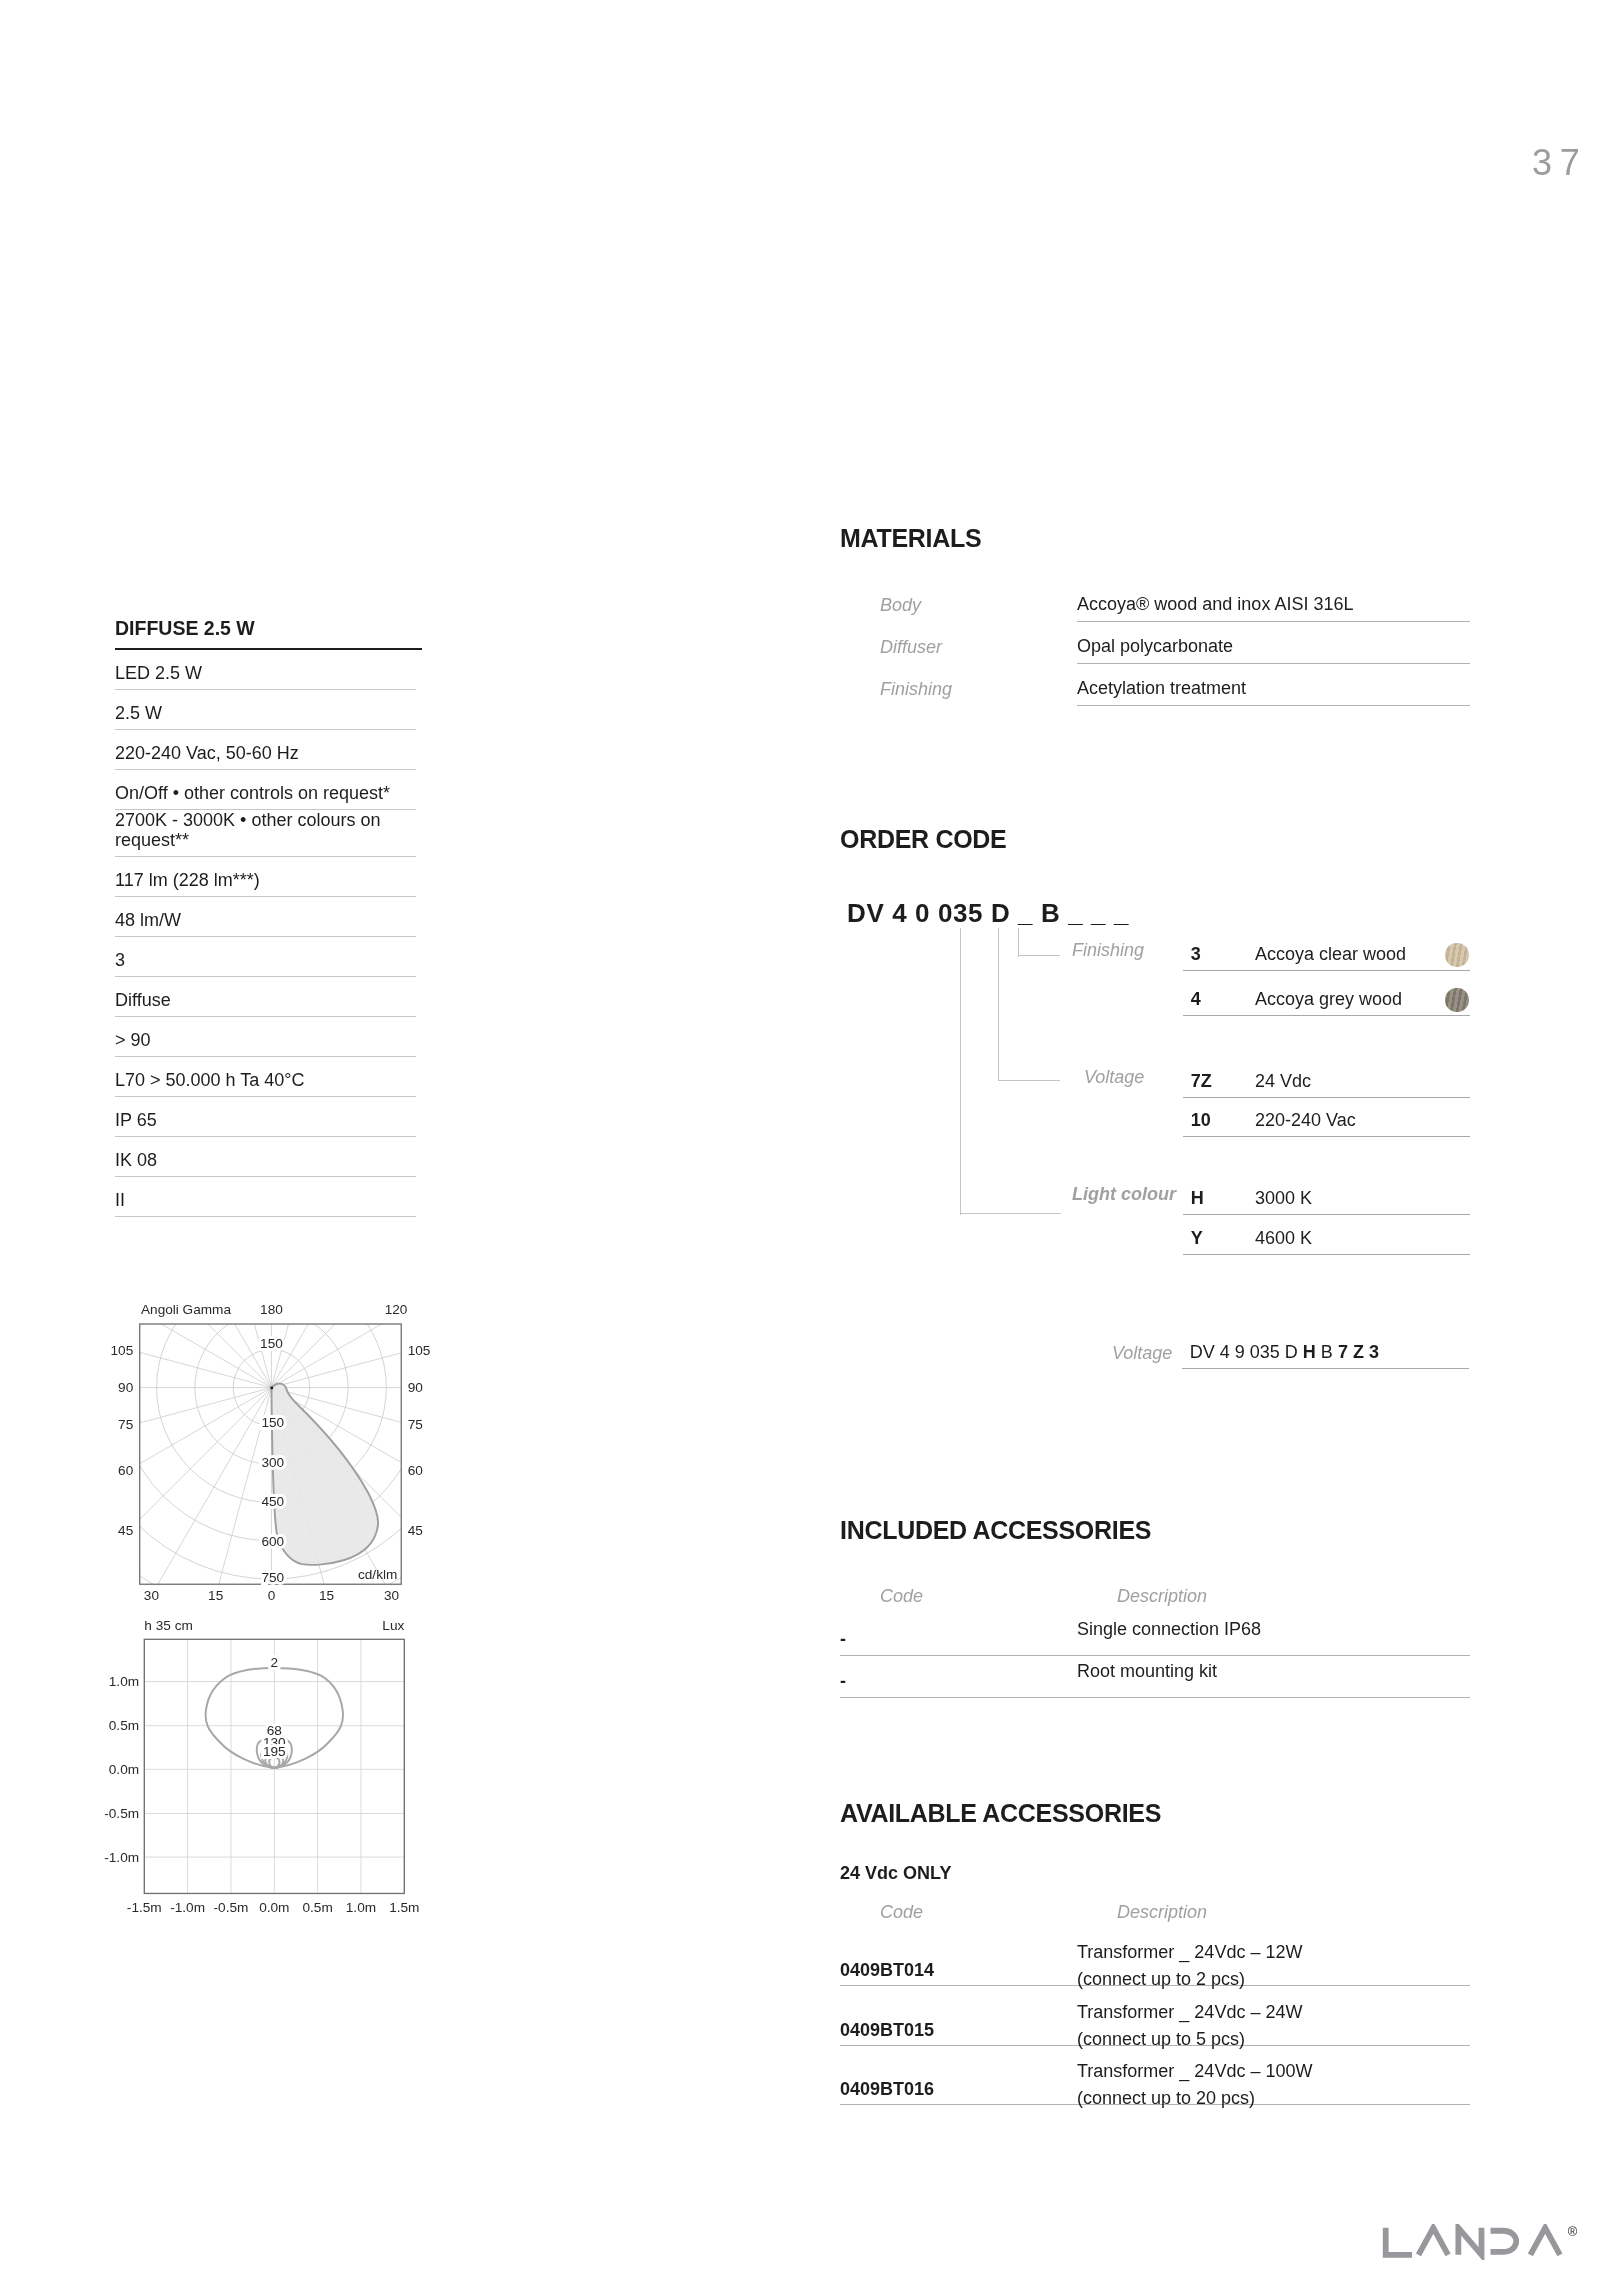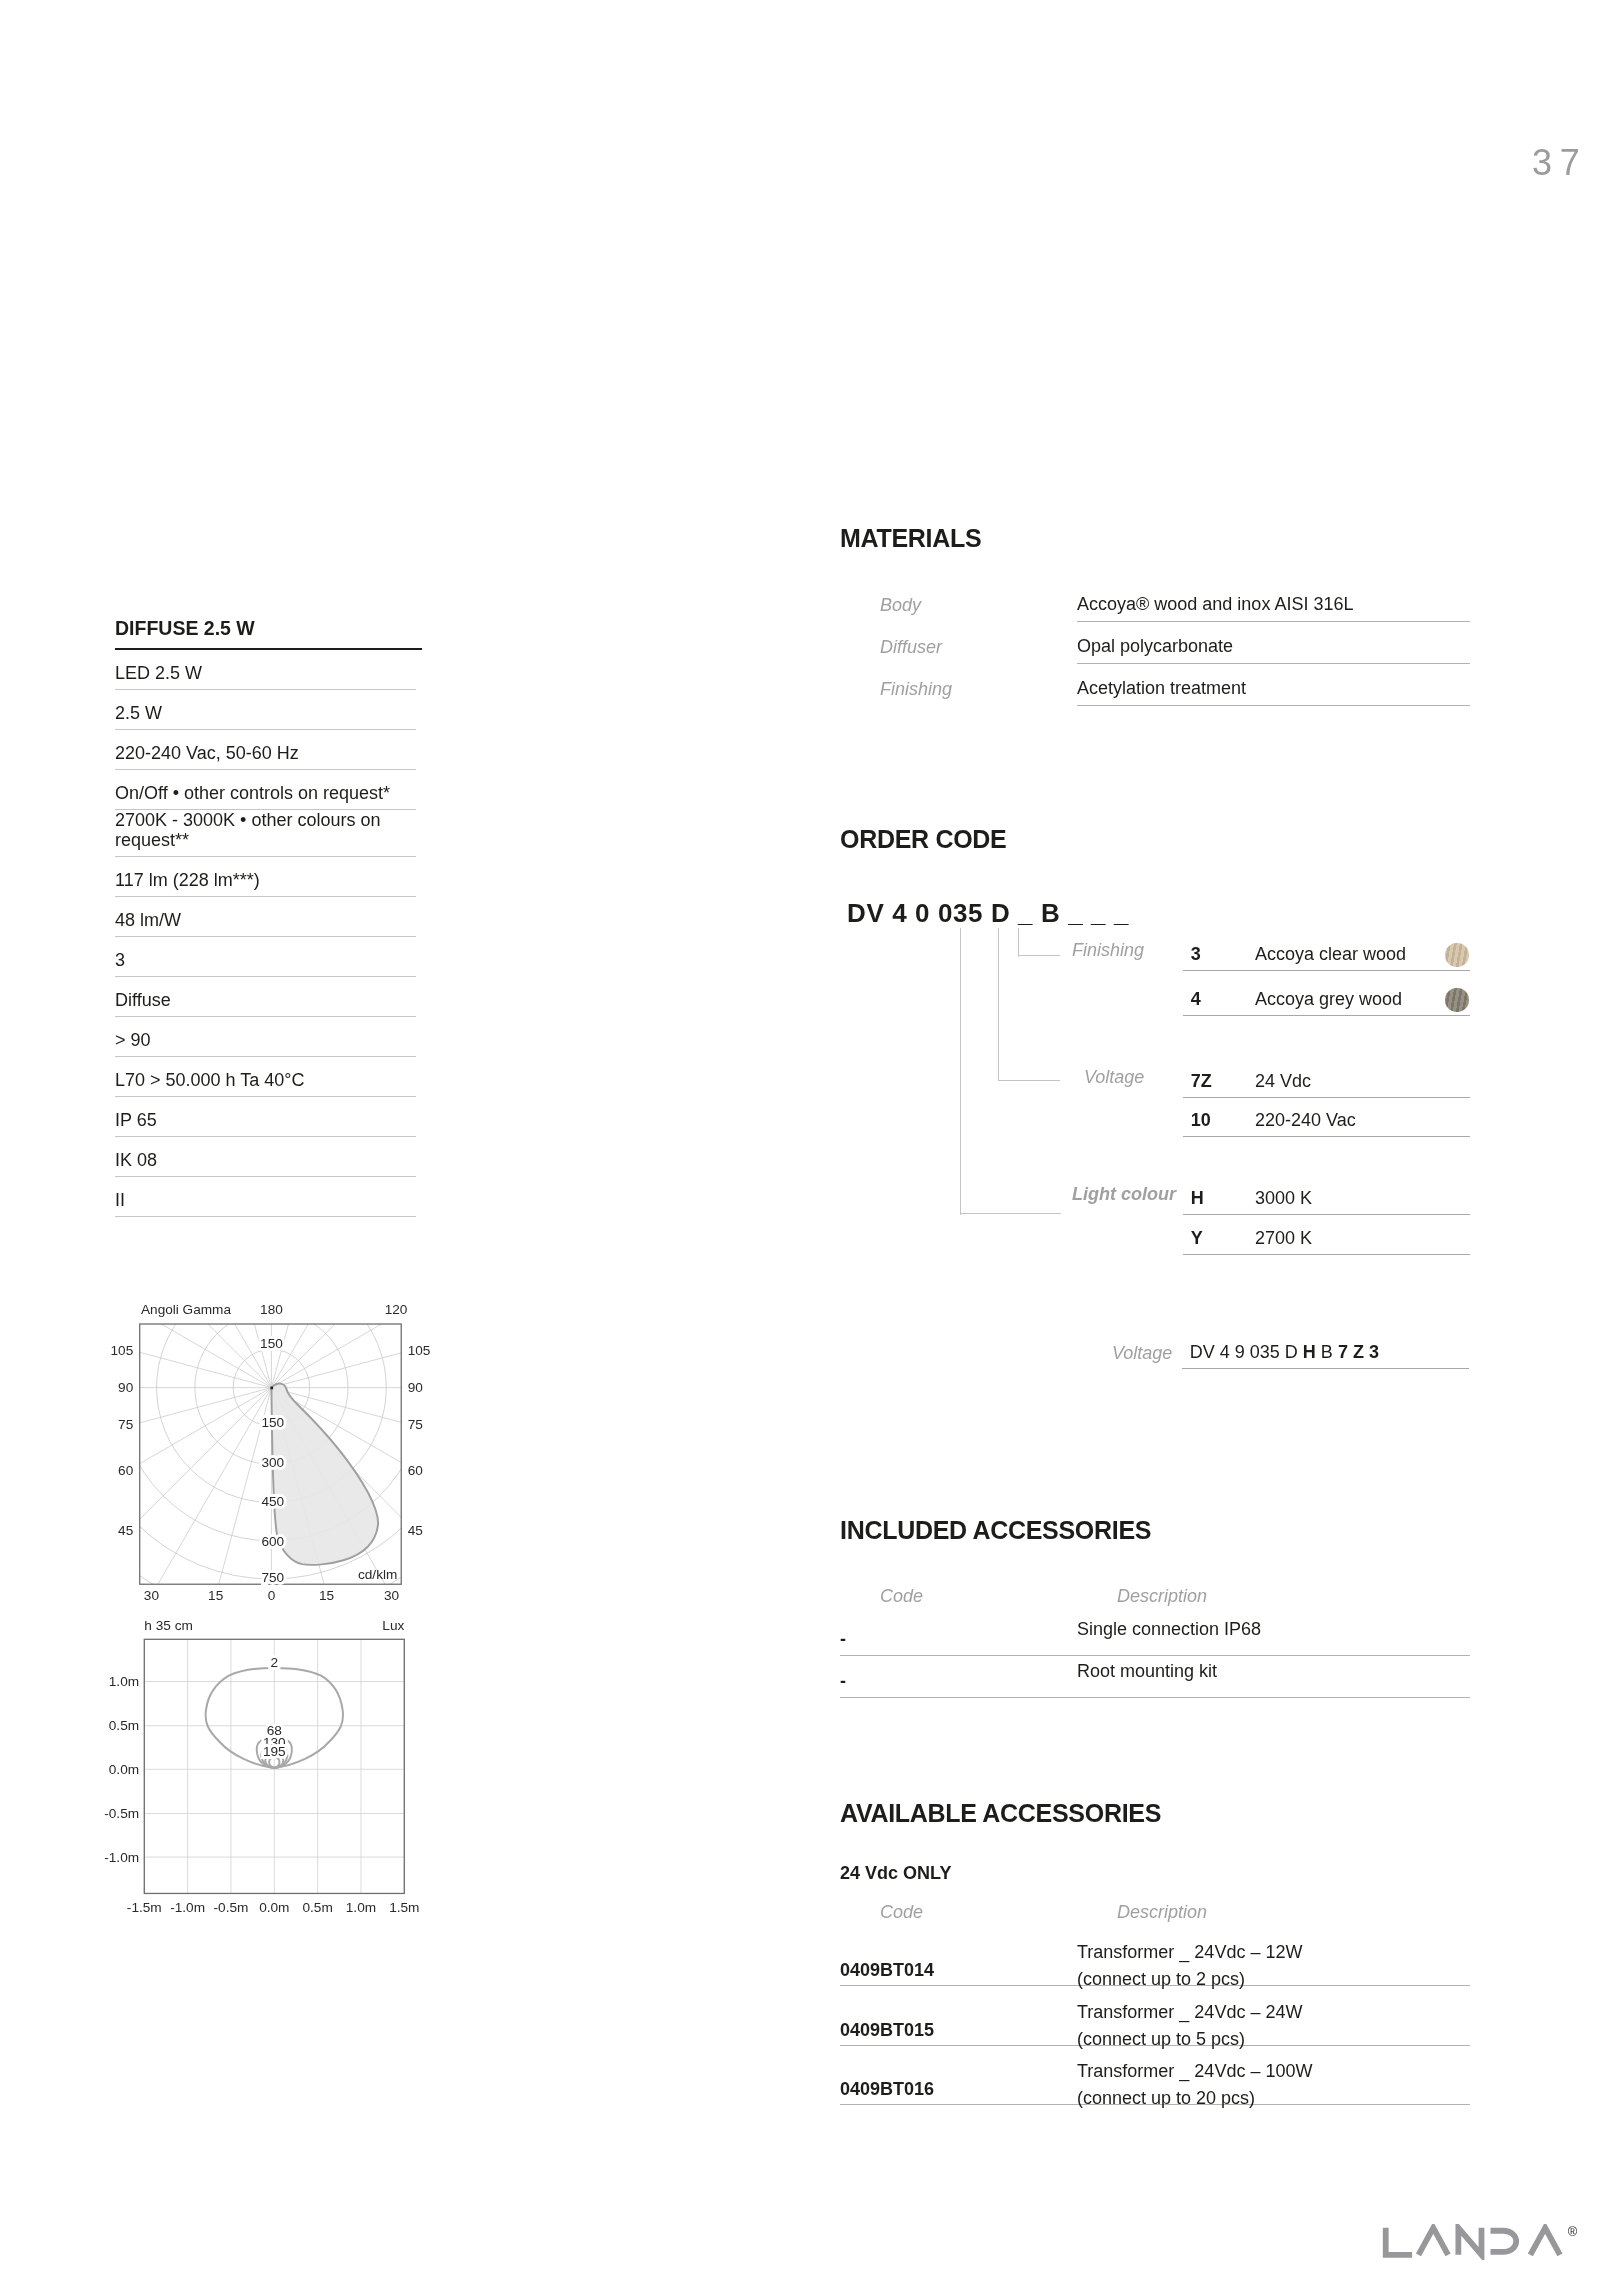--- a/index.html
+++ b/index.html
@@ -244,21 +244,21 @@
         <span class="key">10</span>
         <span class="val">220-240 Vac</span>
       </div>
       <div class="grp-label" style="left: 1072px; top: 1184px; font-weight: bold;">Light colour</div>
       <div class="opt-row" style="left: 1183px; top: 1184px;">
         <span class="key">H</span>
         <span class="val">3000 K</span>
       </div>
       <div class="opt-row" style="left: 1183px; top: 1224px;">
         <span class="key">Y</span>
-        <span class="val">2700 K</span>
+        <span class="val">4600 K</span>
       </div>
     </div>
 
   <div id="example-row">
     <span class="lab">Voltage</span>
     <div class="exv">
         <span class="inner" id="example-value-inner"><span>DV 4 9 035 D </span><span class="bold">H</span><span> B </span><span class="bold">7 Z 3</span></span>
       </div>
   </div>
 

